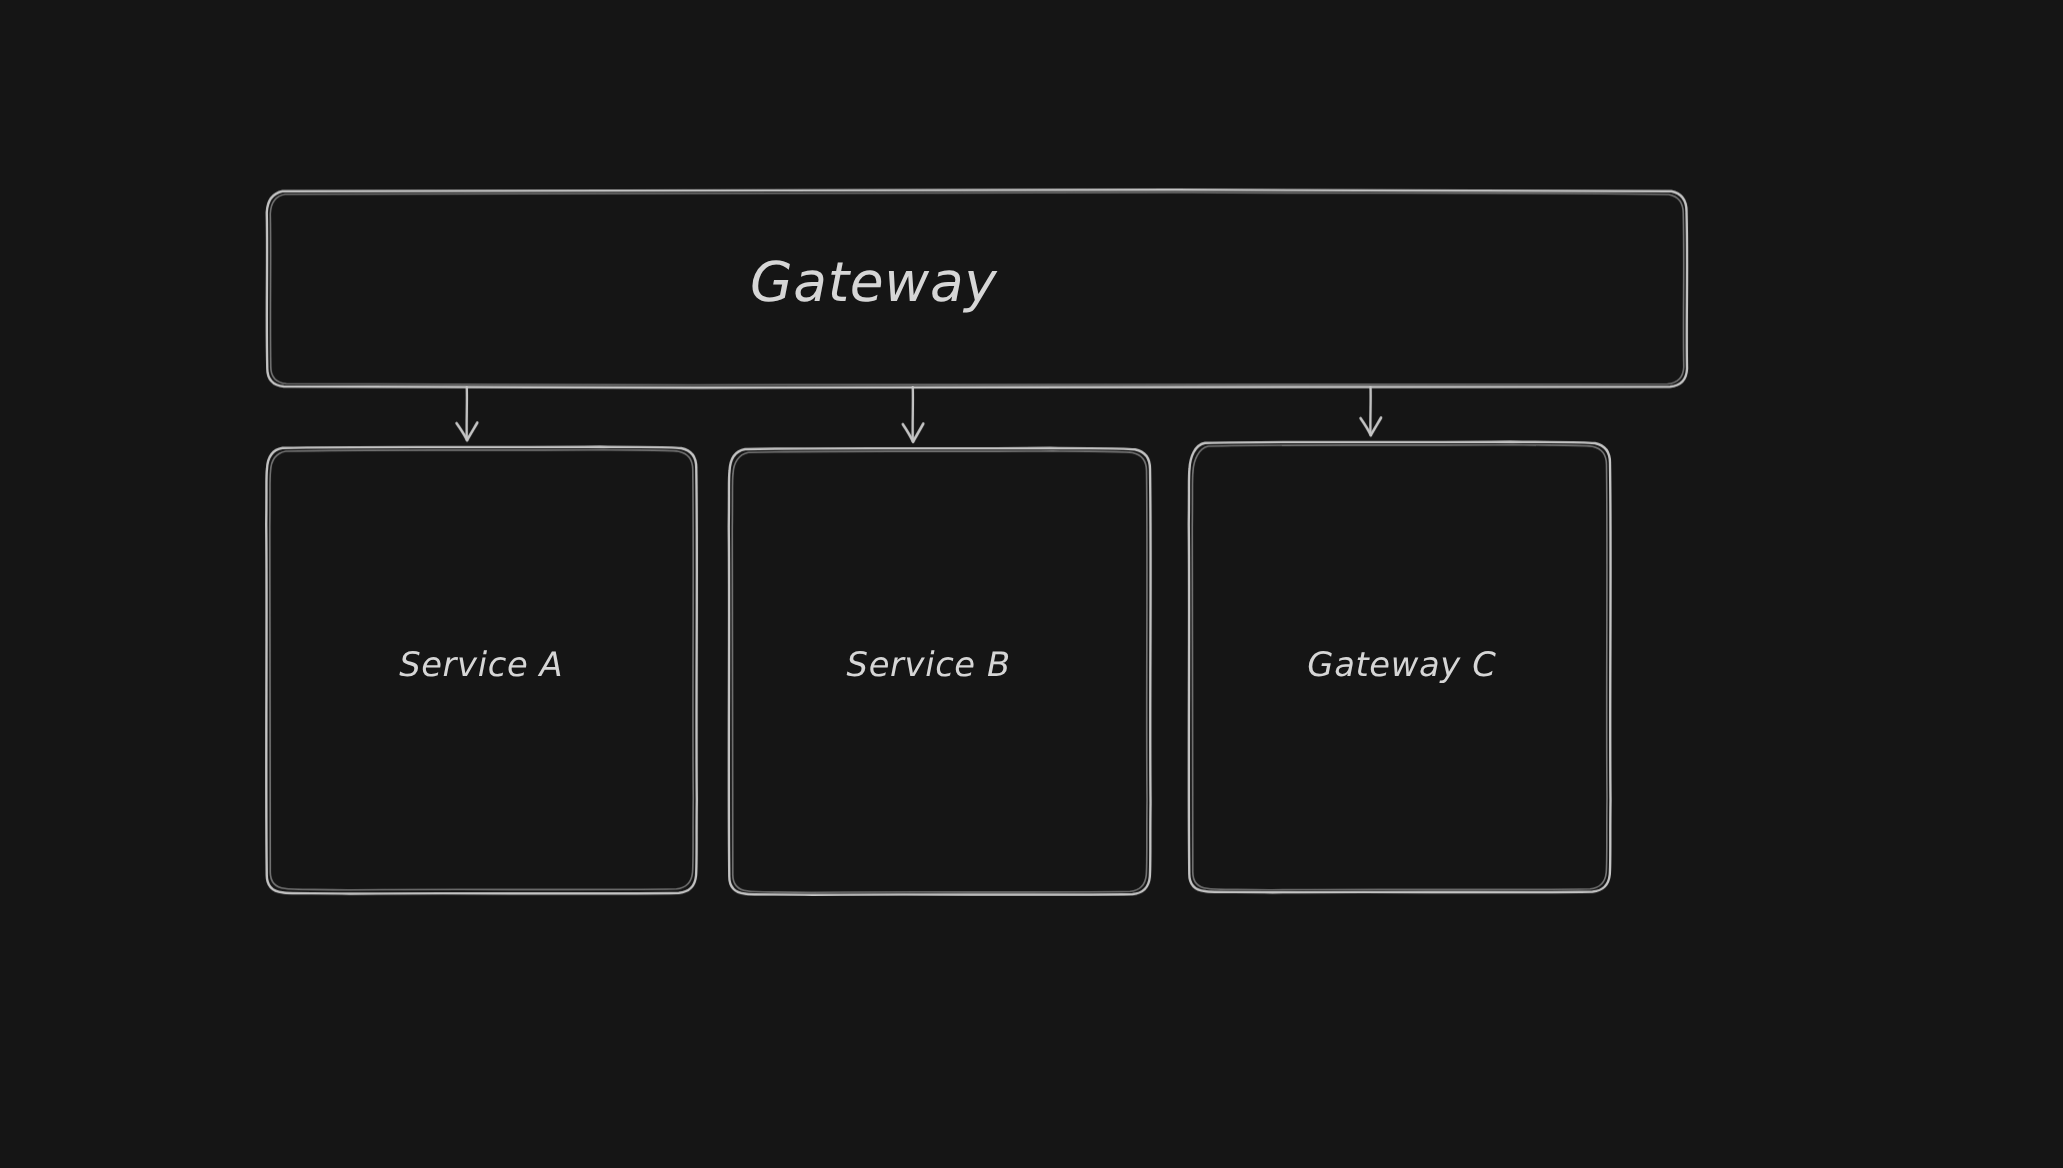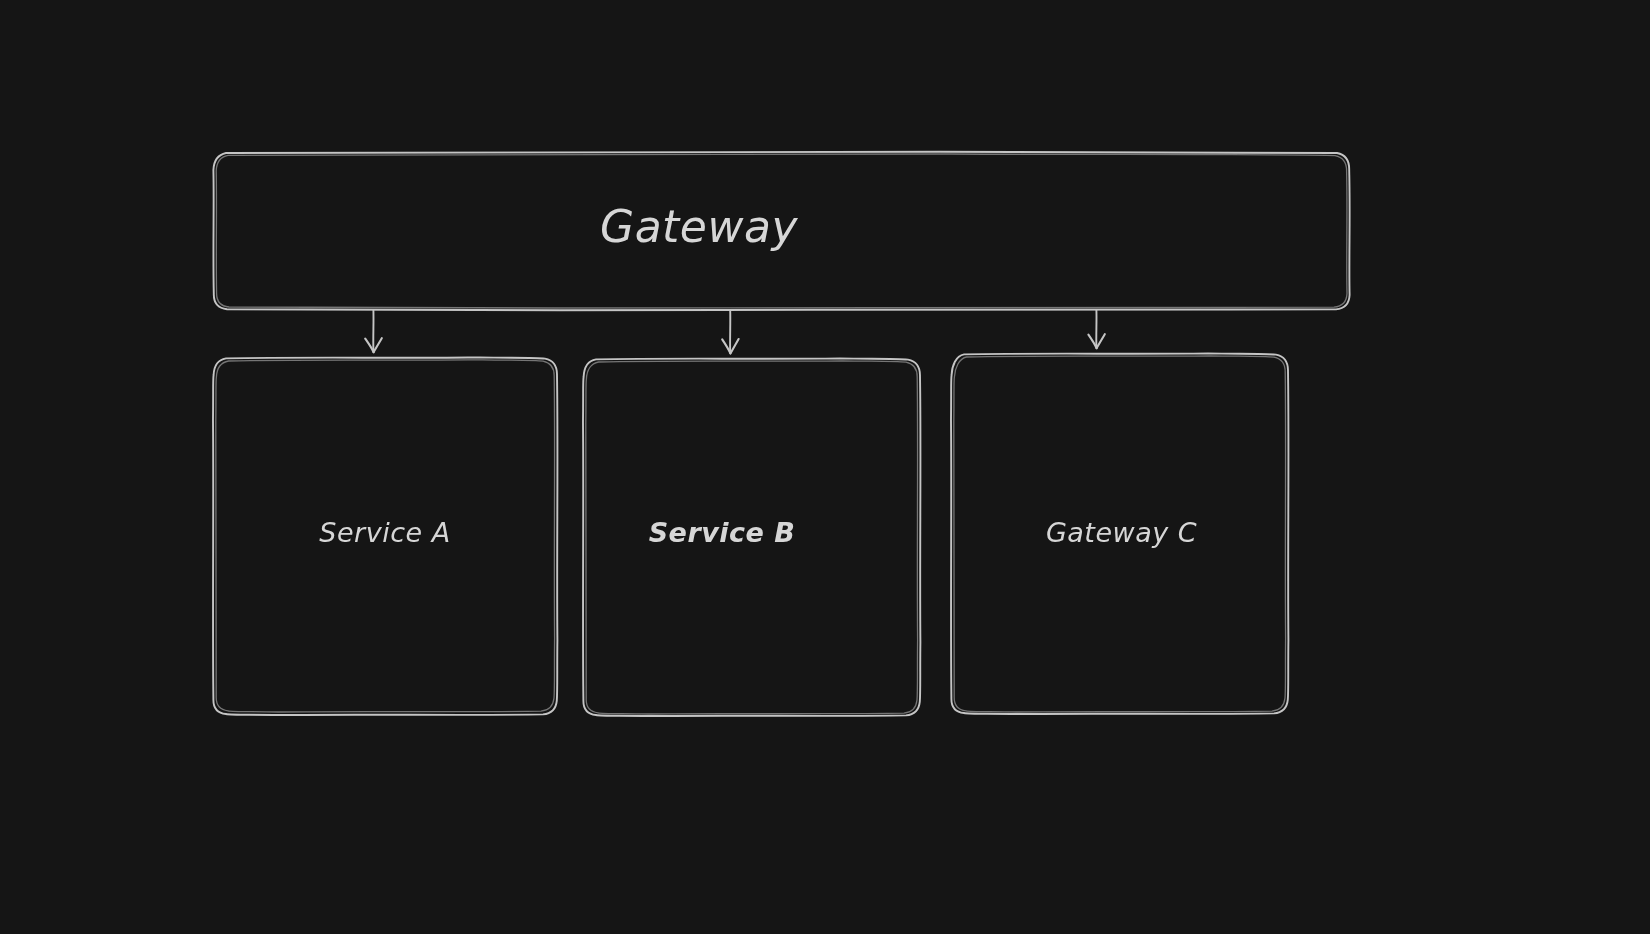--- a/index.html
+++ b/index.html
@@ -47,21 +47,21 @@
     font-size: 44px;
     line-height: 62px;
     margin-left: 19px;
   }
   .label-svc {
     font-size: 27px;
     line-height: 38px;
     top: 514px;
   }
   .label-svc-a { left: 213px; width: 344px; }
-  .label-svc-b { left: 583px; width: 278px; font-weight: bold; }
+  .label-svc-b { left: 604px; width: 278px; }
   .label-svc-c { left: 951px; width: 341px; }
 </style>
 </head>
 <body>
 
 <div id="canvas">
 
   <svg id="sketch" viewBox="0 0 1650 934">
     <g fill="none" stroke="#d6d6d6" stroke-width="1.9" stroke-linecap="round" stroke-linejoin="round" opacity="0.92">
 

